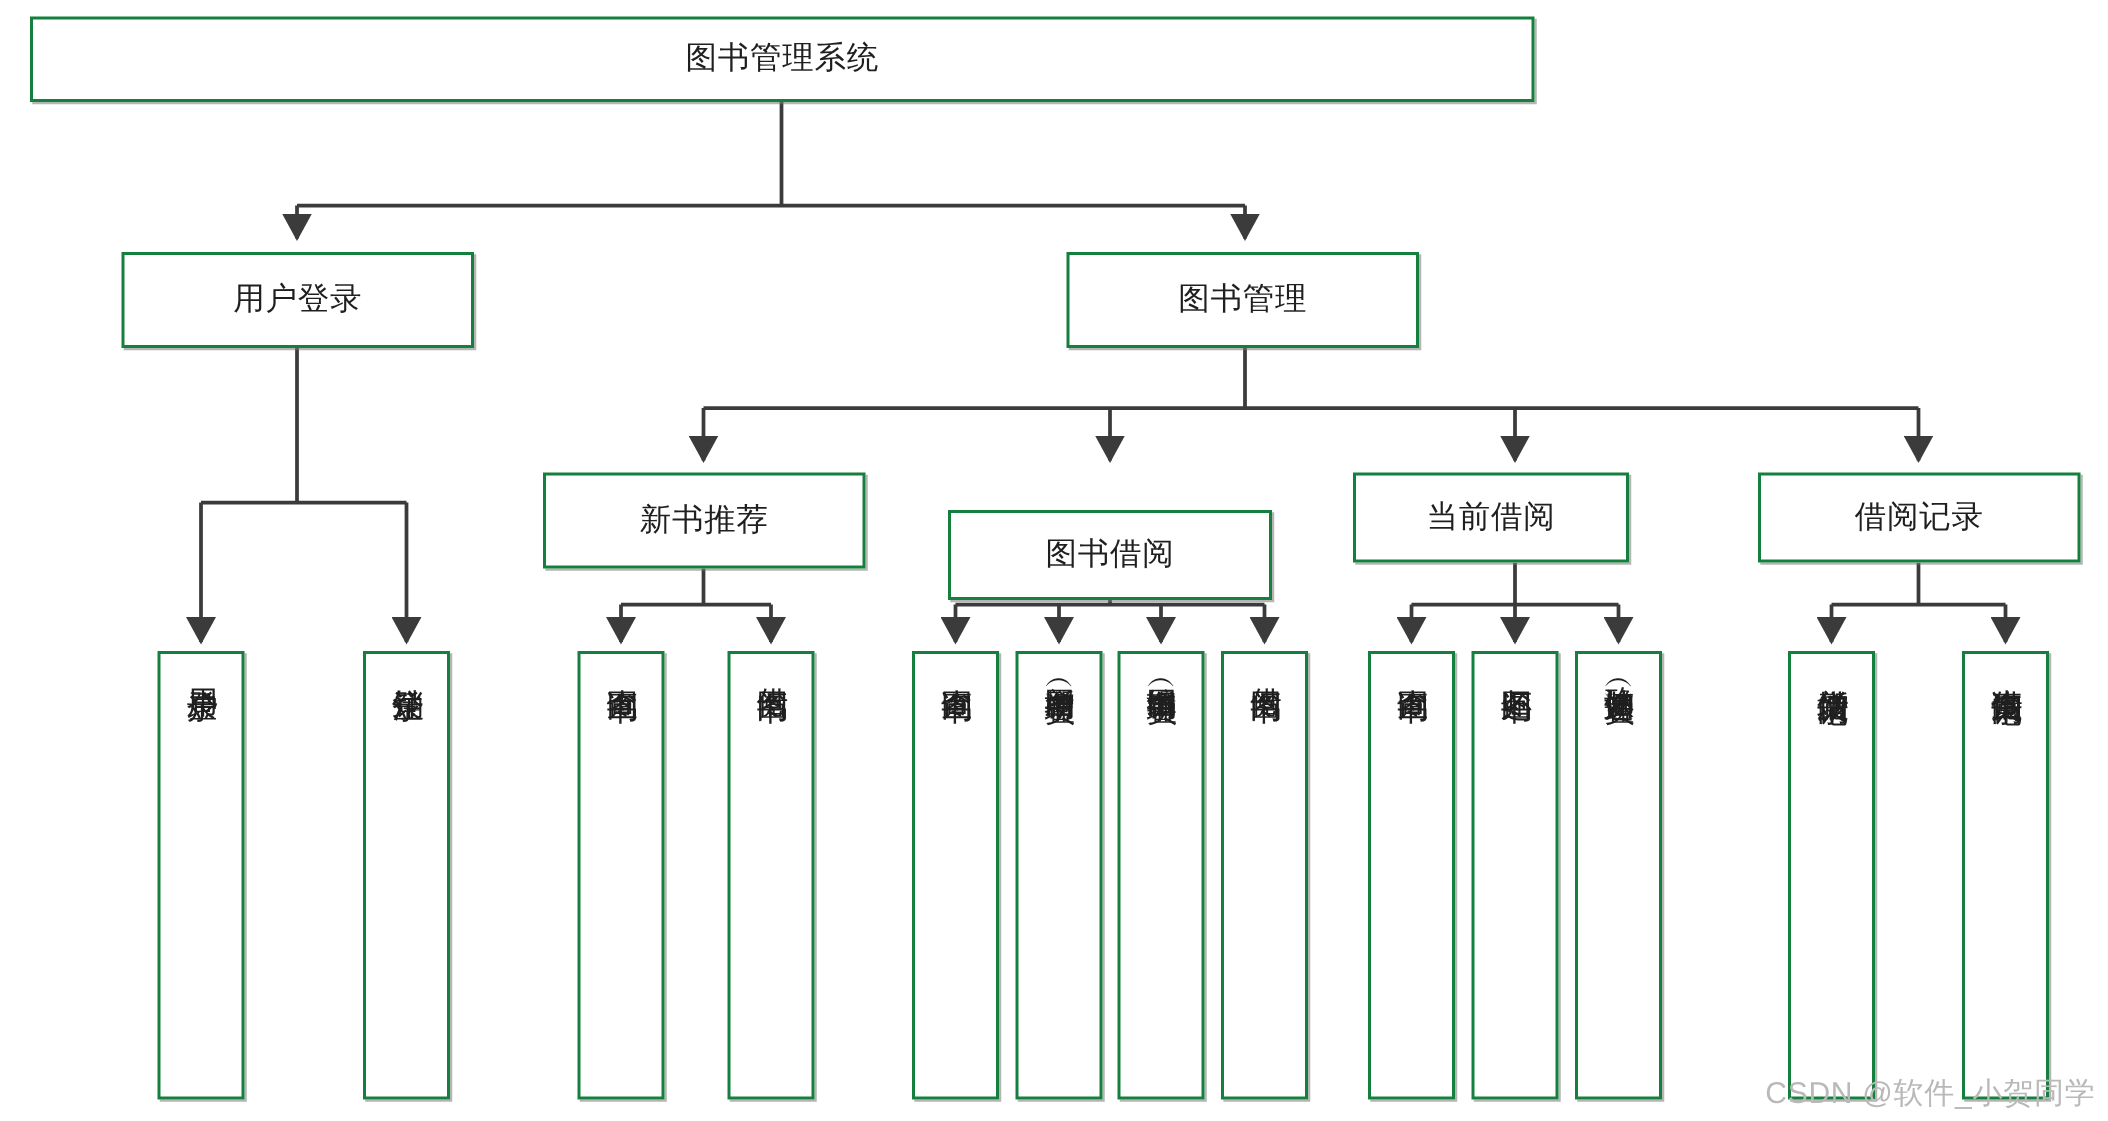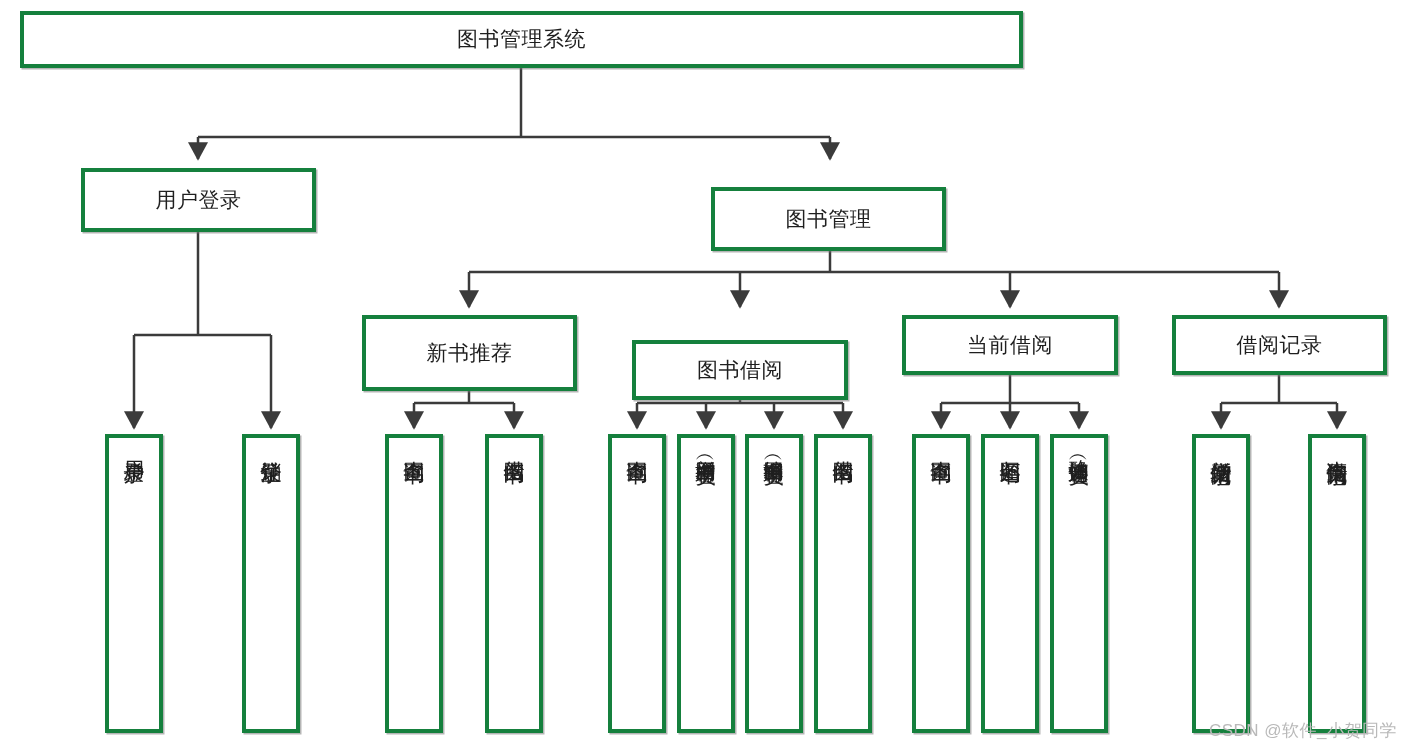--- a/index.html
+++ b/index.html
@@ -23,21 +23,21 @@
     left: 0;
     top: 0;
     width: 1405px;
     height: 747px;
     pointer-events: none;
   }
   .node {
     position: absolute;
     box-sizing: border-box;
     background: #ffffff;
-    border: 4px solid #15803d;
+    border: 2px solid #15803d;
     box-shadow: 1.5px 1.5px 0 rgba(120,120,120,0.55);
     display: flex;
     align-items: center;
     justify-content: center;
     z-index: 2;
   }
   .node .label {
     font-size: 21px;
     line-height: 1.25;
     color: #1f1f1f;
@@ -59,21 +59,21 @@
     max-height: 100%;
   }
   .leaf.tall .label {
     font-size: 20px;
     line-height: 1.3;
   }
   .watermark {
     position: absolute;
     right: 8px;
     bottom: 5px;
-    font-size: 17px;
+    font-size: 20px;
     color: #b9b9b9;
     letter-spacing: 0.5px;
     z-index: 5;
     white-space: nowrap;
   }
 </style>
 </head>
 <body>
 
 <div id="canvas">
@@ -128,31 +128,31 @@
     </g>
   </svg>
 
   <div class="node" style="left:20px; top:11px; width:1003px; height:57px;">
     <span class="label">图书管理系统</span>
   </div>
 
   <div class="node" style="left:81px; top:168px; width:235px; height:64px;">
     <span class="label">用户登录</span>
   </div>
-  <div class="node" style="left:711px; top:168px; width:235px; height:64px;margin-top:19px;">
+  <div class="node" style="left:711px; top:168px; width:235px; height:64px;">
     <span class="label">图书管理</span>
   </div>
 
-  <div class="node" style="left:362px; top:315px; width:215px; height:76px;">
+  <div class="node" style="left:362px; top:315px; width:215px; height:64px;">
     <span class="label">新书推荐</span>
   </div>
   <div class="node" style="left:632px; top:315px; width:216px; height:60px;margin-top:25px;">
     <span class="label">图书借阅</span>
   </div>
-  <div class="node" style="left:902px; top:315px; width:216px; height:60px;">
+  <div class="node" style="left:902px; top:315px; width:184px; height:60px;">
     <span class="label">当前借阅</span>
   </div>
   <div class="node" style="left:1172px; top:315px; width:215px; height:60px;text-align:center;">
     <span class="label">借阅记录</span>
   </div>
 
   <div class="node leaf" style="left:105px; top:434px; width:58px; height:299px;">
     <span class="label">用户登录</span>
   </div>
   <div class="node leaf" style="left:242px; top:434px; width:58px; height:299px;">

